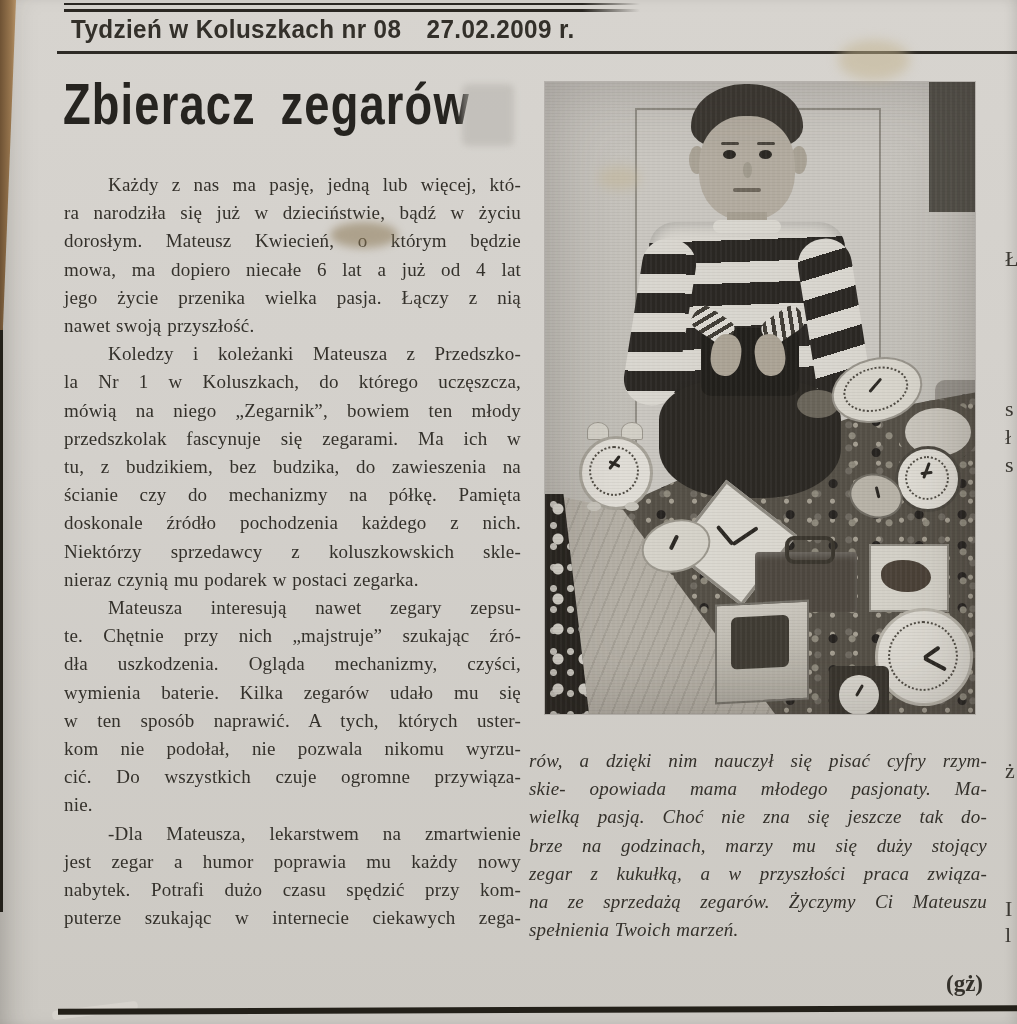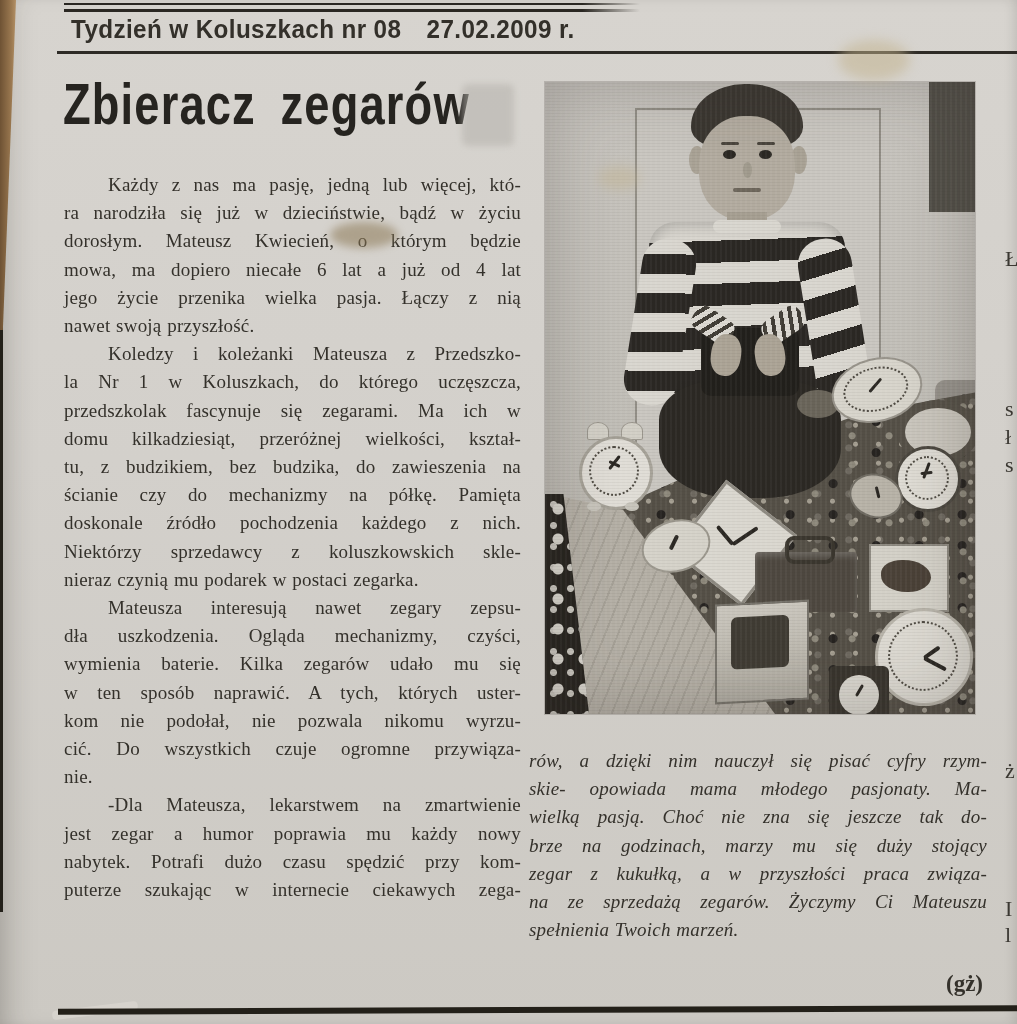--- a/index.html
+++ b/index.html
@@ -179,30 +179,31 @@
         <div class="line indent stretch">Każdy z nas ma pasję, jedną lub więcej, któ-</div>
         <div class="line stretch">ra narodziła się już w dzieciństwie, bądź w życiu</div>
         <div class="line stretch">dorosłym. Mateusz Kwiecień, o którym będzie</div>
         <div class="line stretch">mowa, ma dopiero niecałe 6 lat a już od 4 lat</div>
         <div class="line stretch">jego życie przenika wielka pasja. Łączy z nią</div>
         <div class="line">nawet swoją przyszłość.</div>
       </div>
       <div class="para">
         <div class="line indent stretch">Koledzy i koleżanki Mateusza z Przedszko-</div>
         <div class="line stretch">la Nr 1 w Koluszkach, do którego uczęszcza,</div>
+        <div class="line stretch">mówią na niego „Zegarnik”, bowiem ten młody</div>
         <div class="line stretch">przedszkolak fascynuje się zegarami. Ma ich w</div>
-        <div class="line stretch">domu kilkadziesiąt, przeróżnej wielkości, kształ-</div>
         <div class="line stretch">tu, z budzikiem, bez budzika, do zawieszenia na</div>
         <div class="line stretch">ścianie czy do mechanizmy na półkę. Pamięta</div>
         <div class="line stretch">doskonale źródło pochodzenia każdego z nich.</div>
         <div class="line stretch">Niektórzy sprzedawcy z koluszkowskich skle-</div>
         <div class="line">nieraz czynią mu podarek w postaci zegarka.</div>
       </div>
       <div class="para">
         <div class="line indent stretch">Mateusza interesują nawet zegary zepsu-</div>
+        <div class="line stretch">te. Chętnie przy nich „majstruje” szukając źró-</div>
         <div class="line stretch">dła uszkodzenia. Ogląda mechanizmy, czyści,</div>
         <div class="line stretch">wymienia baterie. Kilka zegarów udało mu się</div>
         <div class="line stretch">w ten sposób naprawić. A tych, których uster-</div>
         <div class="line stretch">kom nie podołał, nie pozwala nikomu wyrzu-</div>
         <div class="line stretch">cić. Do wszystkich czuje ogromne przywiąza-</div>
         <div class="line">nie.</div>
       </div>
       <div class="para">
         <div class="line indent stretch">-Dla Mateusza, lekarstwem na zmartwienie</div>
         <div class="line stretch">jest zegar a humor poprawia mu każdy nowy</div>

